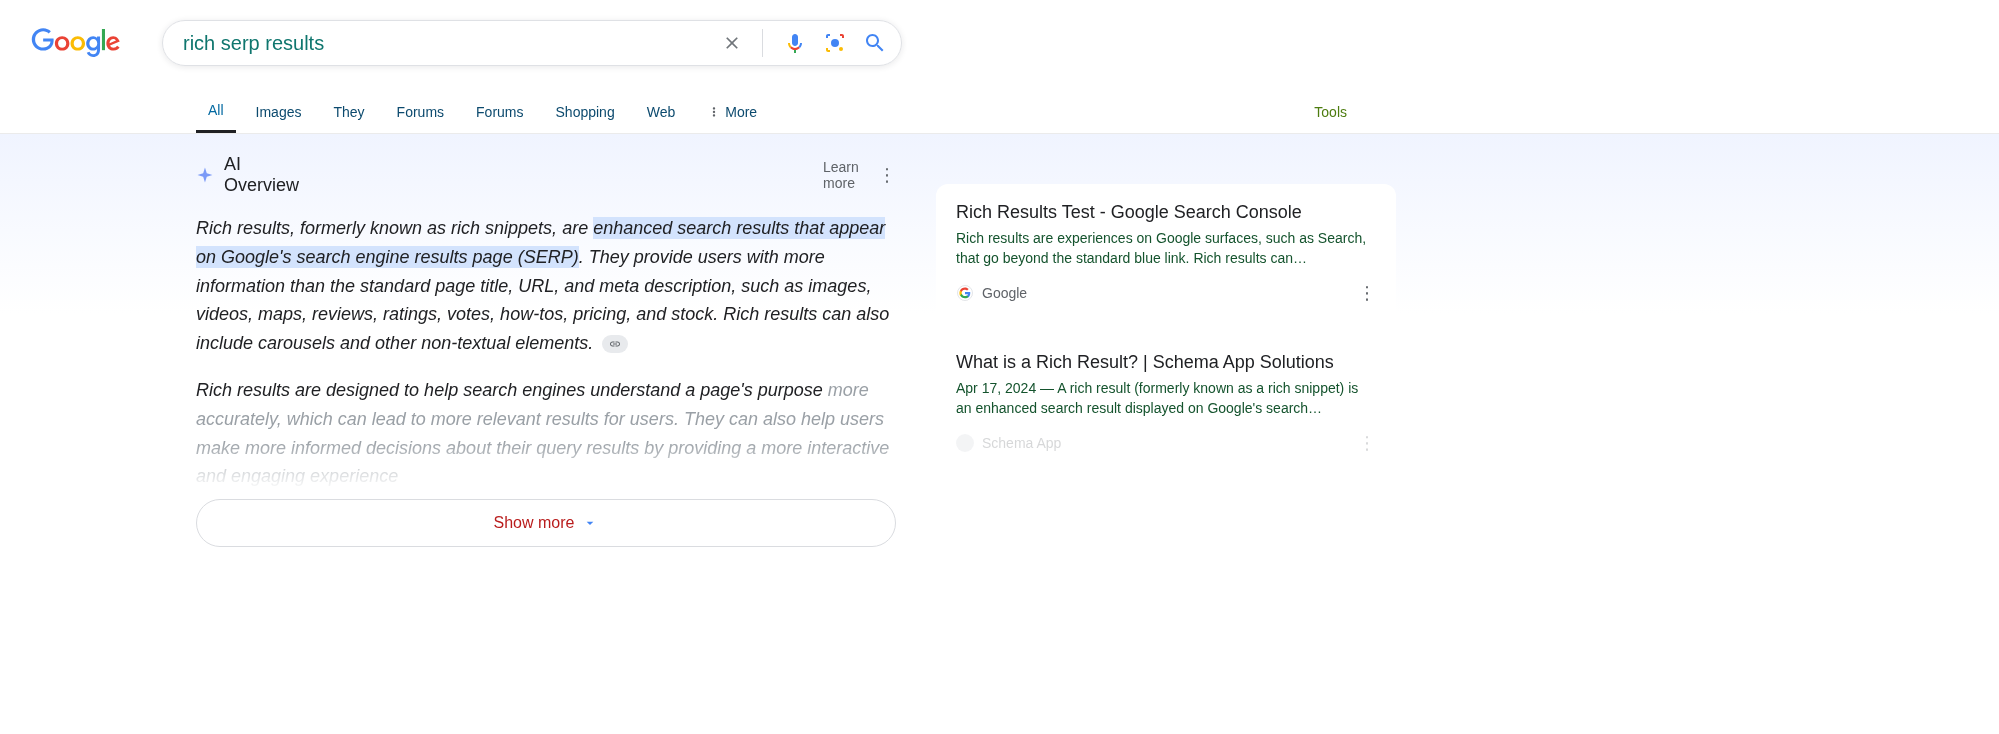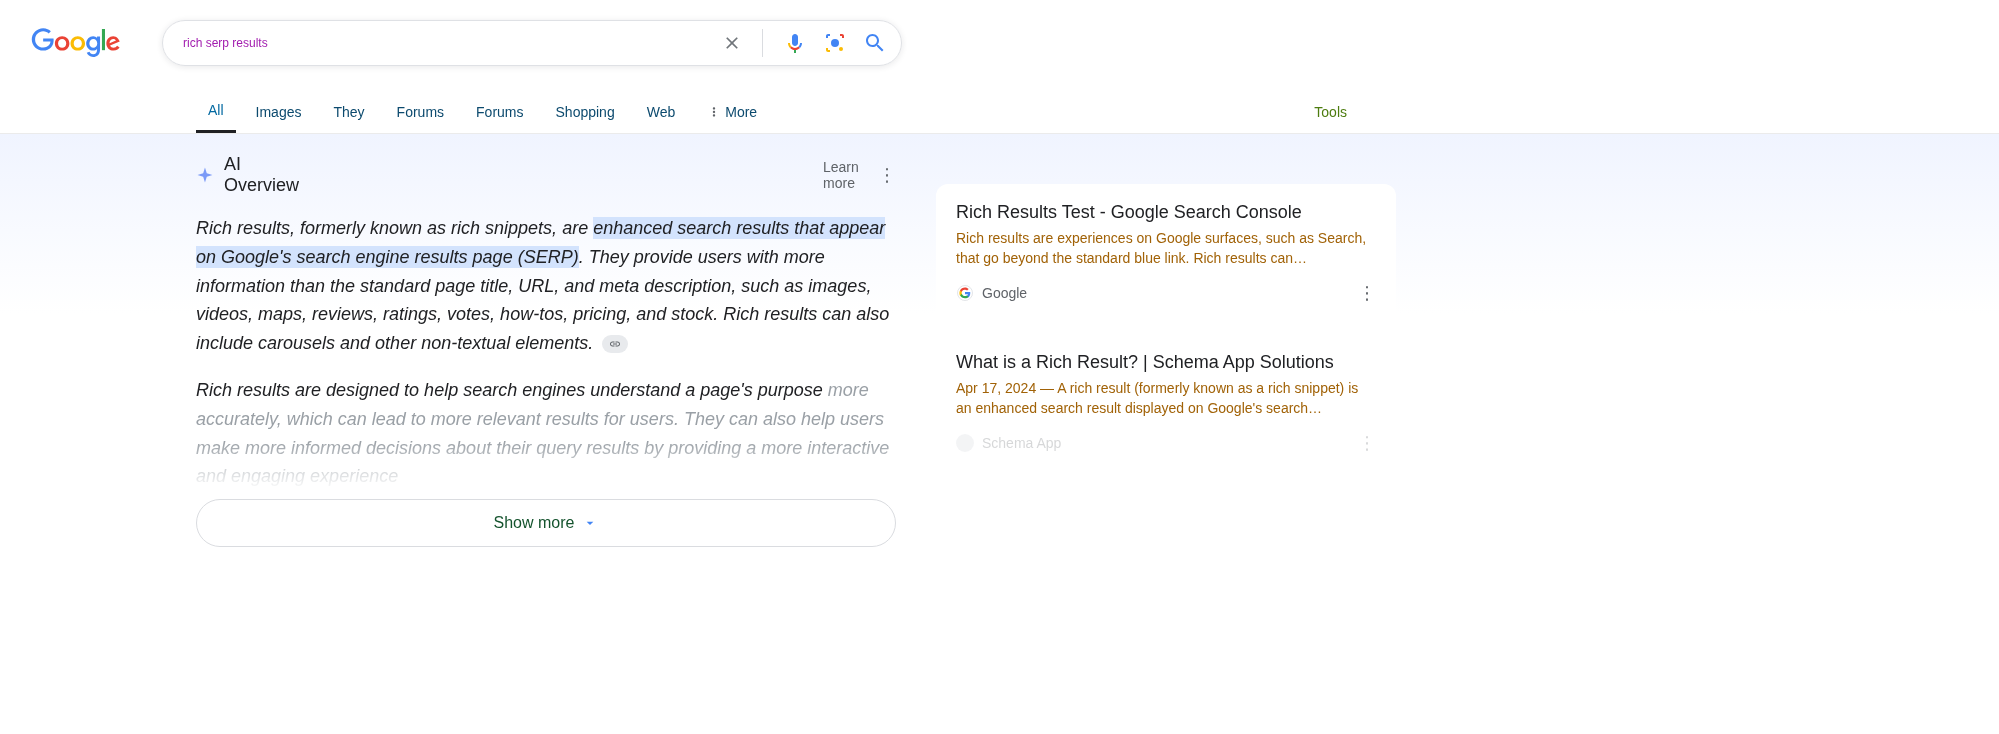--- a/index.html
+++ b/index.html
@@ -1,20 +1,20 @@
 <!DOCTYPE html>
 <html><head>
 <meta charset="utf-8">
 <style>
 * { margin: 0; padding: 0; box-sizing: border-box; font-family: Arial, sans-serif; }
 body { background: #fff; }
 .header { display: flex; align-items: center; padding: 20px 0 0 30px; }
 .logo { width: 92px; height: 30px; margin-right: 40px; }
 .searchbar { display: flex; align-items: center; width: 740px; height: 46px; border: 1px solid #dfe1e5; border-radius: 24px; padding: 0 14px 0 20px; box-shadow: 0 1px 6px rgba(32,33,36,.1); }
-.searchbar input { flex: 1; border: none; outline: none; font-size: 12px; color: #a21caf; }
+.searchbar input { flex: 1; border: none; outline: none; font-size: 20px; color: #0f766e; }
 .search-icons { display: flex; align-items: center; gap: 16px; }
 .search-icons .divider { width: 1px; height: 28px; background: #dadce0; margin: 0 4px; }
 .icon-btn { cursor: pointer; display: flex; align-items: center; justify-content: center; }
 .tabs { display: flex; align-items: center; padding: 0 0 0 196px; margin-top: 24px; border-bottom: 1px solid #ebebeb; }
 .tab { padding: 12px 12px 12px 12px; font-size: 14px; color: #0c4a6e; cursor: pointer; margin-right: 8px; }
 .tab.active { color: #0369a1; border-bottom: 3px solid #202124; font-weight: 500; }
 .more-tab { display: flex; align-items: center; gap: 4px; }
 .tools { margin-left: auto; margin-right: 640px; font-size: 14px; color: #4d7c0f; padding: 12px; cursor: pointer; }
 .content { padding: 20px 1px 0 196px; display: flex; gap: 40px; background: linear-gradient(180deg, #f0f4ff 0%, #fff 180px); }
 .main { width: 700px; }
@@ -22,26 +22,26 @@
 .ai-title { display: flex; align-items: center; gap: 10px; }
 .ai-title span { font-size: 18px; font-weight: 500; color: #202124; }
 .learn-more { display: flex; align-items: center; gap: 8px; font-size: 14px; color: #5f6368; cursor: pointer; }
 .learn-more-wrap { margin-left: 520px; }
 .ai-body { font-size: 18px; line-height: 1.6; color: #202124; }
 .ai-body .highlight { background: #d3e3fd; padding: 1px 0; }
 .ai-body .link-icon { display: inline-flex; align-items: center; justify-content: center; width: 26px; height: 18px; background: #e8eaed; border-radius: 10px; vertical-align: middle; margin-left: 4px; cursor: pointer; }
 .ai-body p { margin-bottom: 18px; }
 .fadeout { position: relative; font-style: italic; }
 .fadeout::after { content: ''; position: absolute; bottom: 0; left: 0; right: 0; height: 50px; background: linear-gradient(180deg, transparent, #fff); }
-.show-more { border: 1px solid #dadce0; border-radius: 24px; padding: 14px; text-align: center; font-size: 16px; cursor: pointer; color: #14532d; display: flex; align-items: center; justify-content: center; gap: 8px; background: #fff; margin-top: -10px; position: relative; z-index: 2; }
+.show-more { border: 1px solid #dadce0; border-radius: 24px; padding: 14px; text-align: center; font-size: 16px; cursor: pointer; color: #b91c1c; display: flex; align-items: center; justify-content: center; gap: 8px; background: #fff; margin-top: -10px; position: relative; z-index: 2; }
 .sidebar { width: 460px; }
 .card { background: #fff; border-radius: 12px; padding: 18px 20px; margin-bottom: 12px; }
 .card.top { margin-top: 30px; }
 .card-title { font-size: 18px; color: #202124; margin-bottom: 6px; }
-.card-desc { font-size: 14px; color: #a16207; line-height: 1.4; }
+.card-desc { font-size: 14px; color: #14532d; line-height: 1.4; }
 .card-source { display: flex; align-items: center; justify-content: space-between; margin-top: 14px; }
 .card-source-left { display: flex; align-items: center; gap: 8px; font-size: 14px; color: #5f6368; }
 .source-icon { width: 18px; height: 18px; border-radius: 50%; }
 .dots-v { color: #5f6368; cursor: pointer; font-size: 18px; }
 .faded { opacity: 0.25; }
 </style>
 </head>
 <body>
 
 <div class="header">

